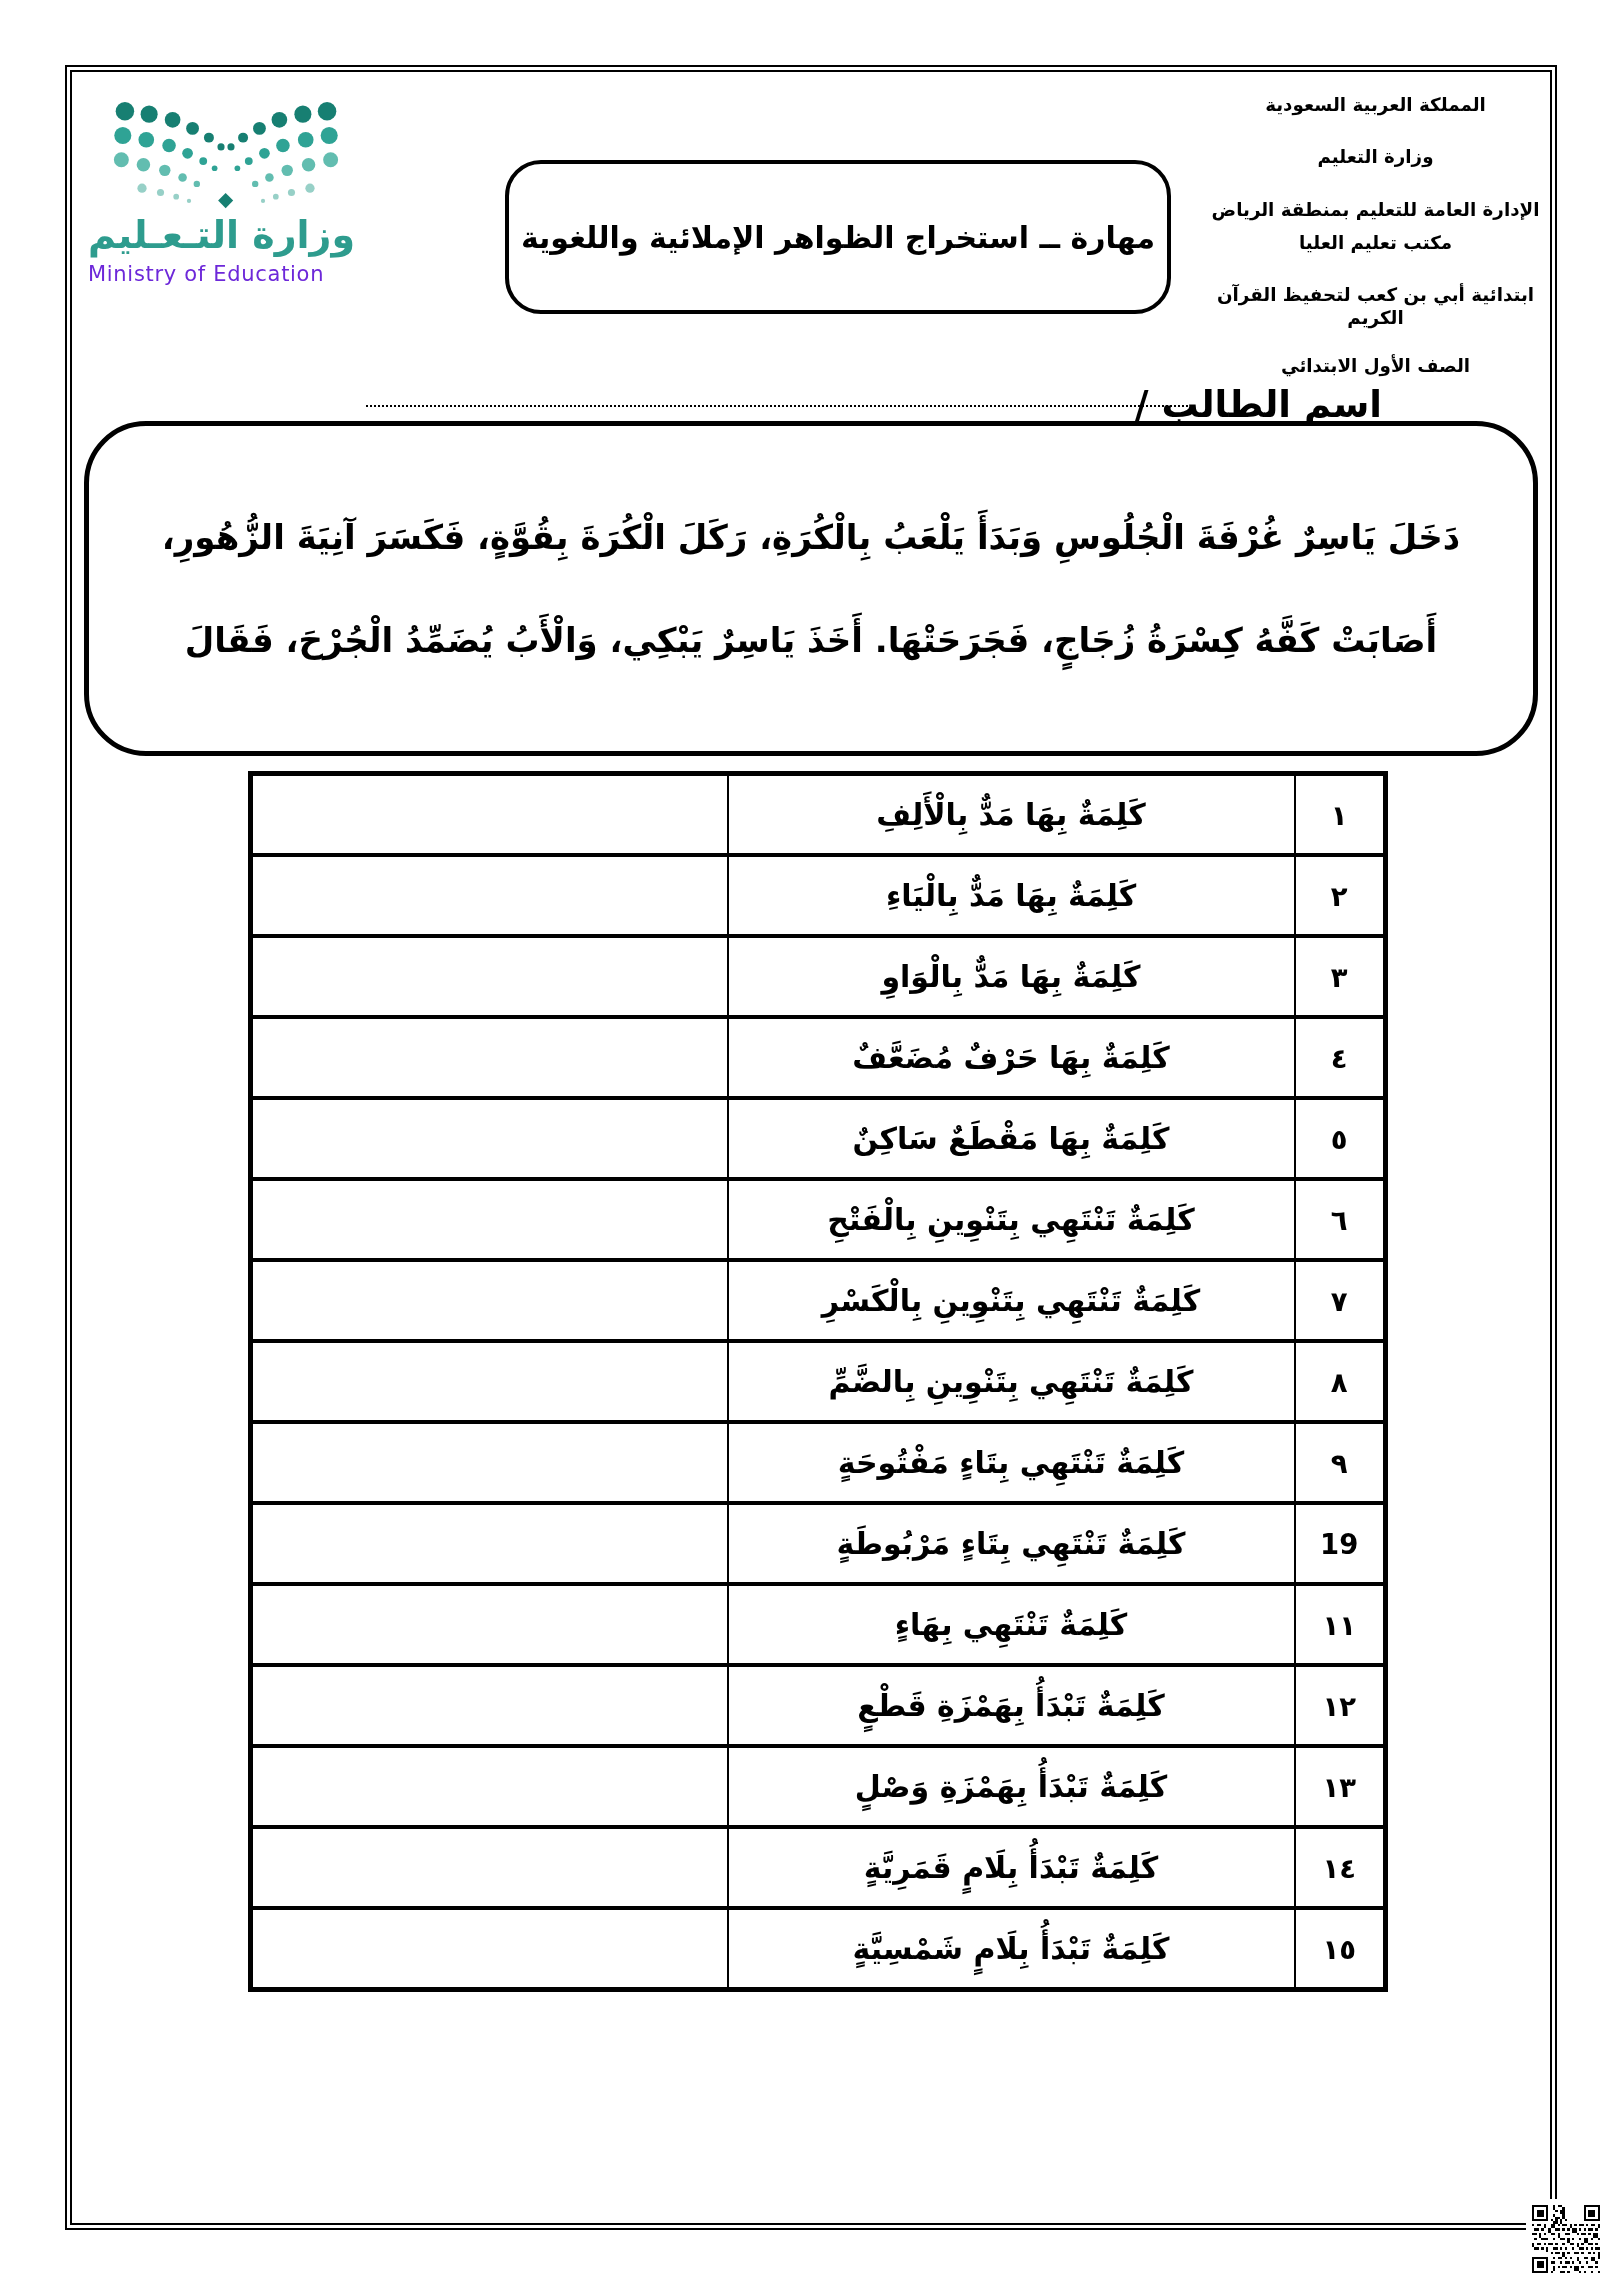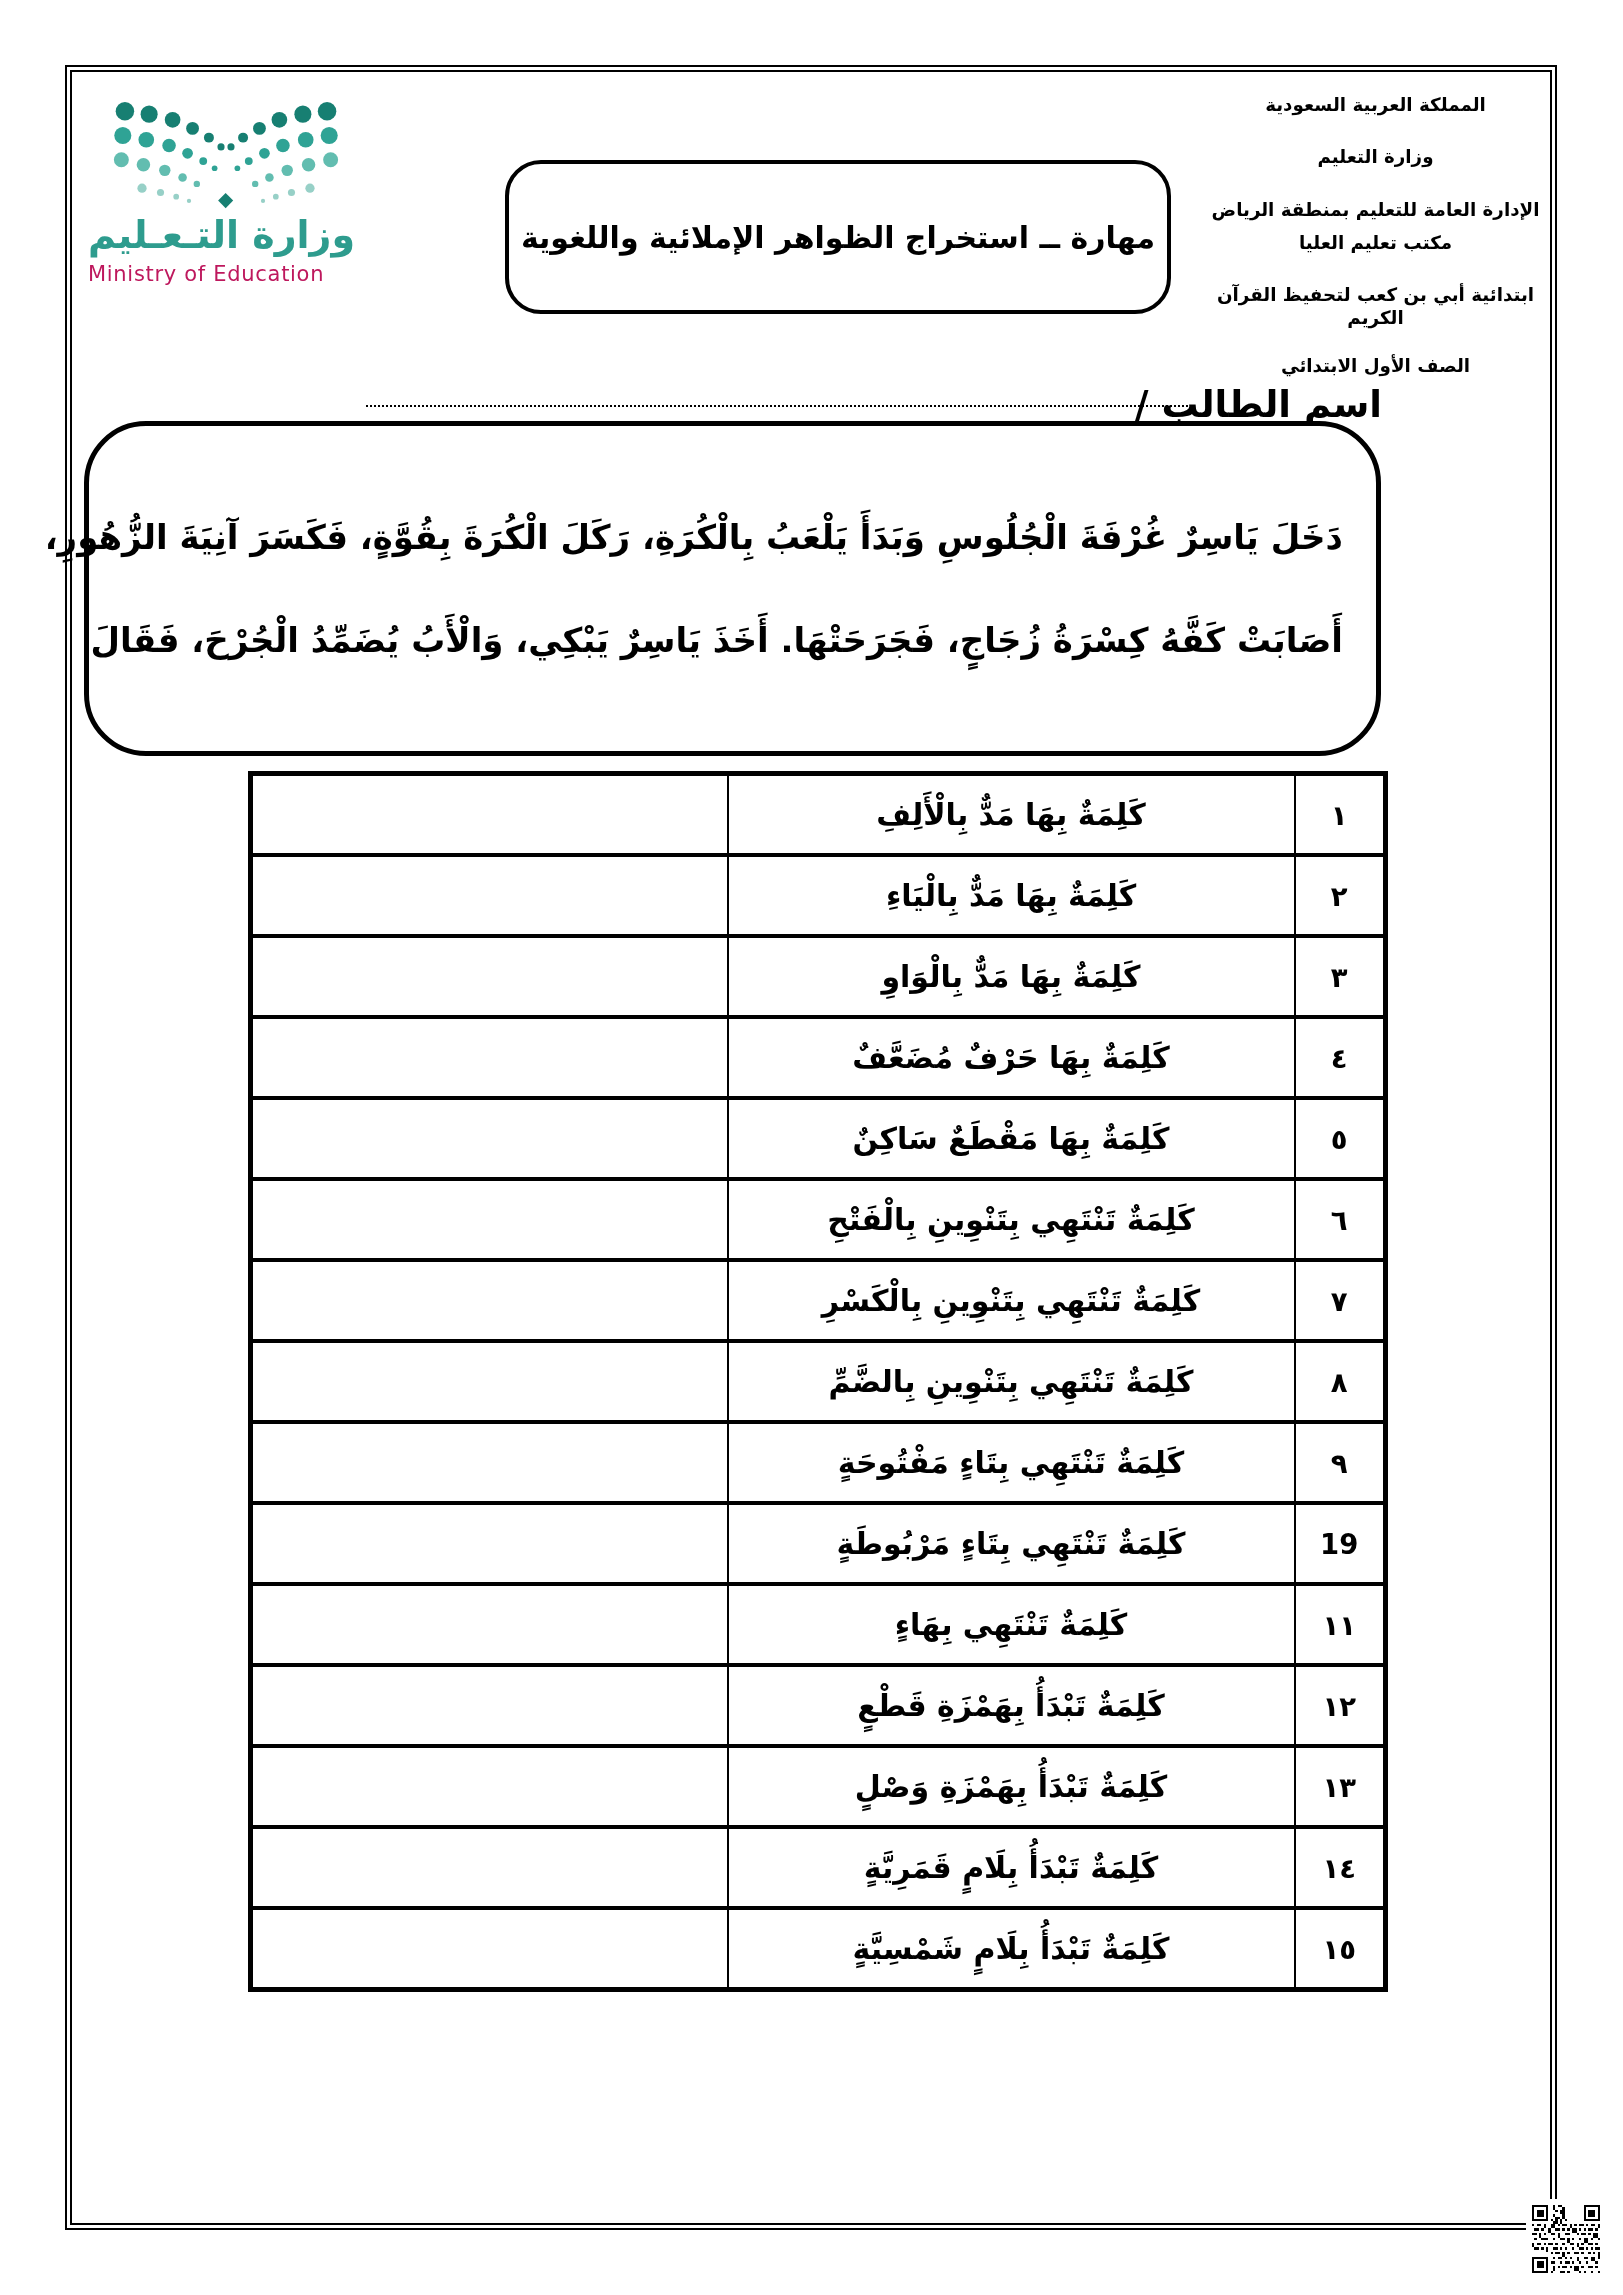--- a/index.html
+++ b/index.html
@@ -37,21 +37,21 @@
   .logo-ar {
     margin-top: 3.9px;
     font-size: 38px;
     font-weight: bold;
     color: #2e9c8e;
     line-height: 1.1;
   }
   .logo-en {
     margin-top: 5.2px;
     font-size: 21px;
-    color: #be185d;
+    color: #6d28d9;
     direction: ltr;
     letter-spacing: 0.7px;
   }
   
   .title-box {
     position: absolute;
     left: 505px;
     top: 160px;
     width: 666px;
     height: 154px;
@@ -98,21 +98,21 @@
     top: 383px;
     width: 826px;
     height: 22px;
     border-bottom: 2.6px dotted #000;
   }
   
   .passage {
     position: absolute;
     left: 84px;
     top: 421px;
-    width: 1297px;
+    width: 1454px;
     height: 335px;
     border: 5.9px solid #000;
     border-radius: 62px;
     box-sizing: border-box;
     display: flex;
     flex-direction: column;
     justify-content: center;
     padding: 0 33px;
   }
   .passage-line {

